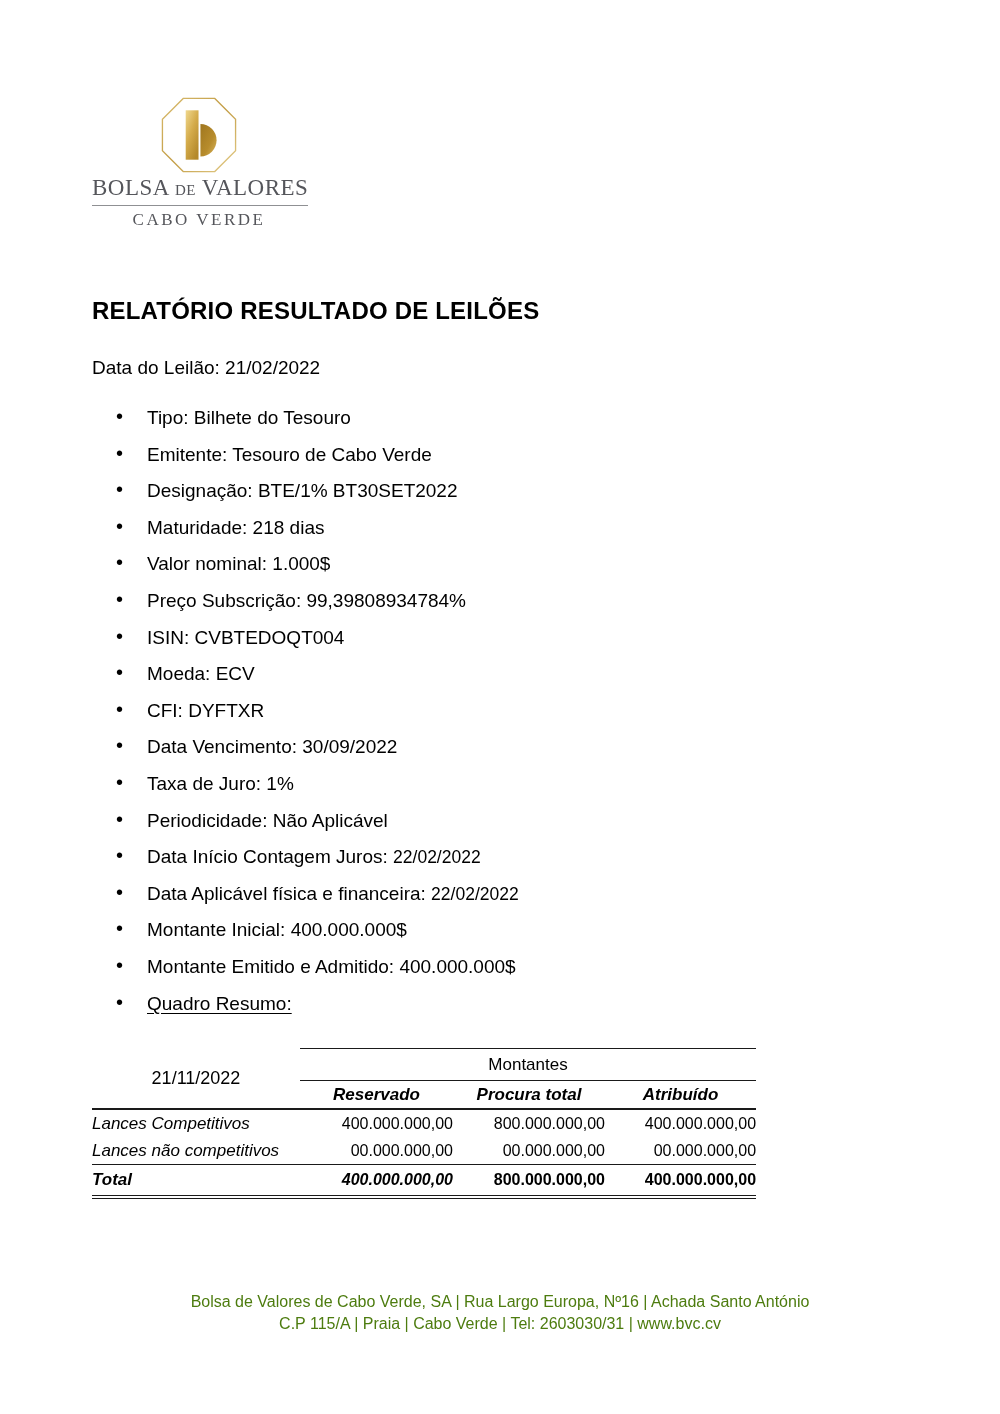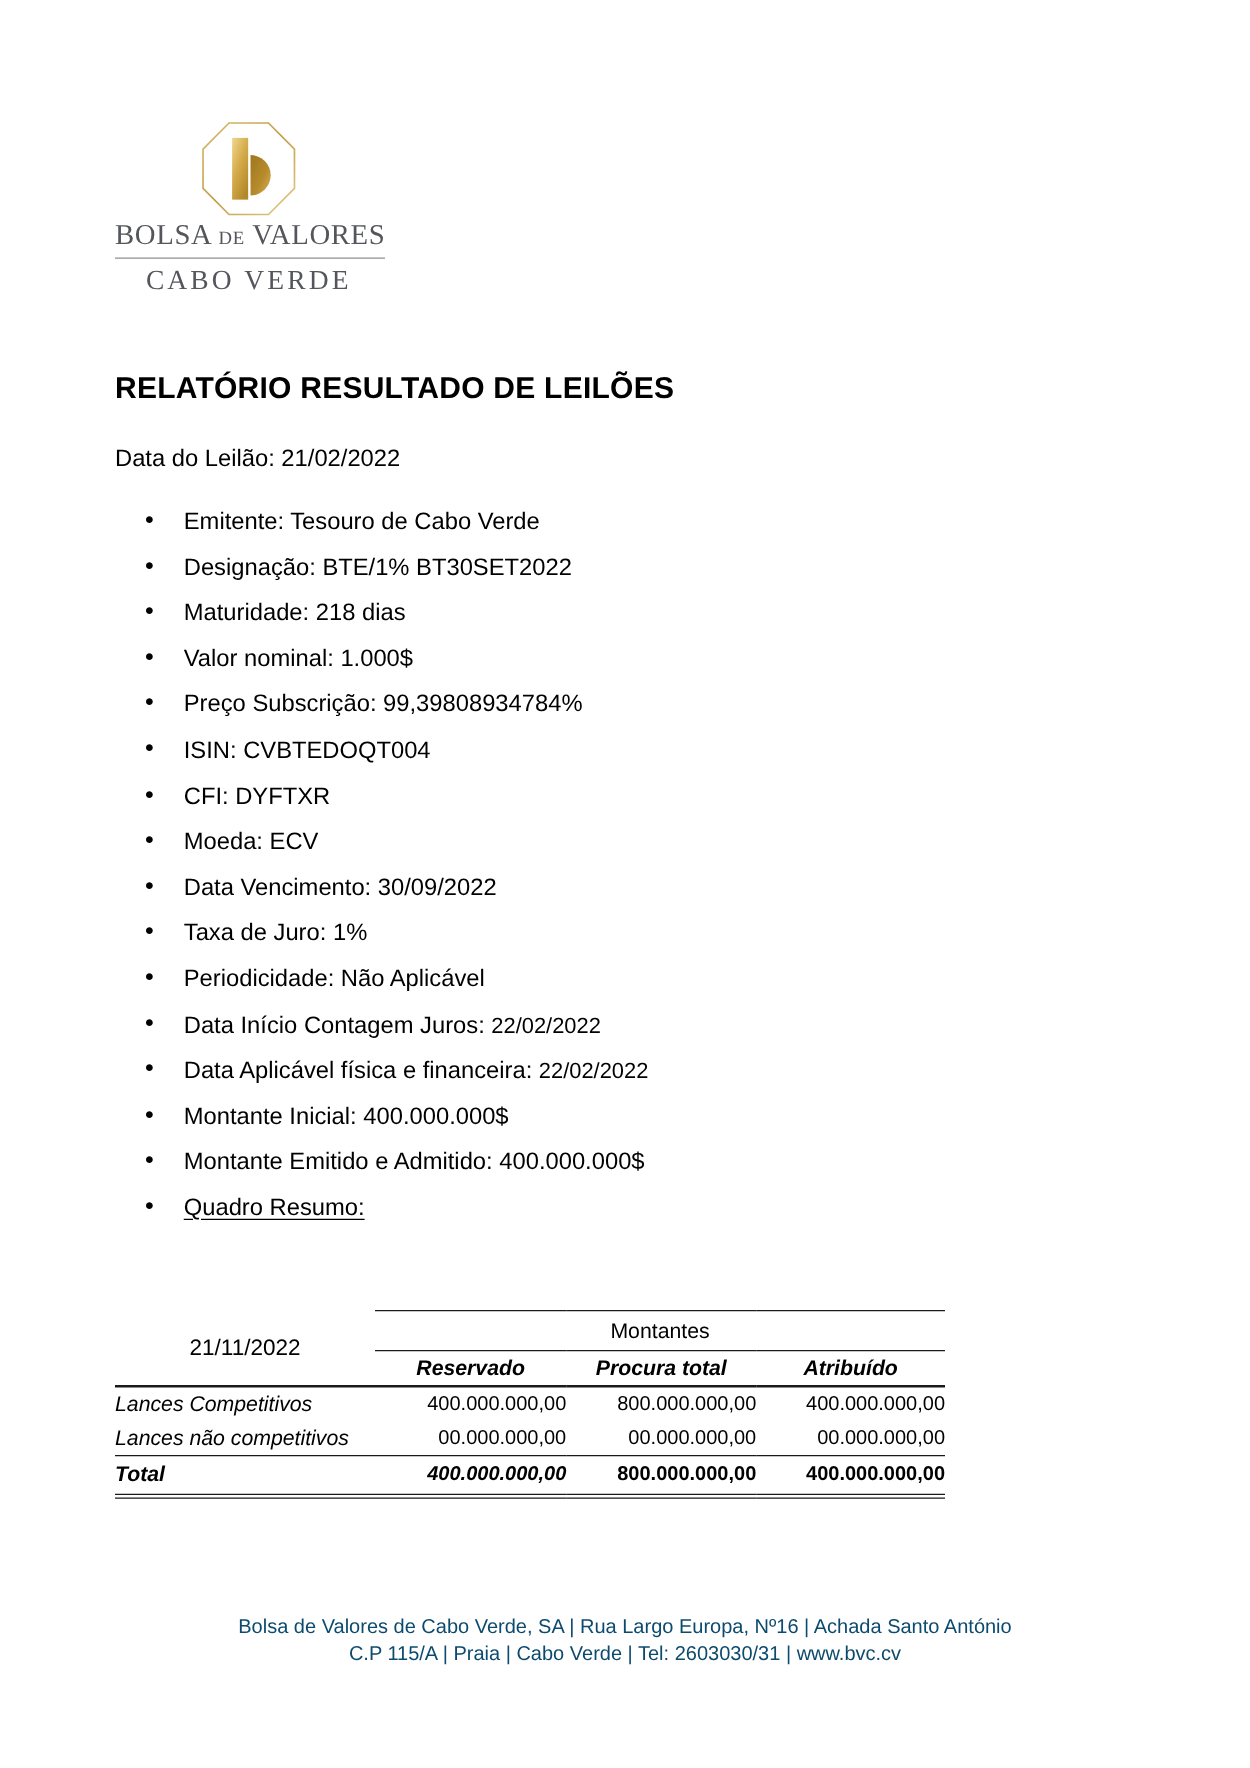--- a/index.html
+++ b/index.html
@@ -12,21 +12,21 @@
   
   .logo { position:absolute; left:92px; top:96px; width:214px; text-align:center; color:#55565b; }
   .logo-mark { display:block; margin:0 auto 4px auto; width:76px; height:78px; }
   .logo-name {
     display:inline-block; font-family:"Liberation Serif", serif;
     font-size:23px; letter-spacing:0.5px; white-space:nowrap;
     padding-bottom:5px; border-bottom:1.5px solid #8f9093; line-height:20px;
   }
   .logo-name .sm { font-size:15px; letter-spacing:0.5px; }
   .logo-sub {
-    font-family:"Liberation Serif", serif; font-size:22px; letter-spacing:2.5px;
+    font-family:"Liberation Serif", serif; font-size:17px; letter-spacing:2.5px;
     margin-top:4px; white-space:nowrap;
   }
 
   
   .title { position:absolute; left:92px; top:297px; font-size:24px; font-weight:bold; letter-spacing:0.2px; }
   .date-line { position:absolute; left:92px; top:357px; font-size:19px; }
 
   
   .bullets { position:absolute; left:92px; top:406px; margin:0; padding:0; list-style:none; width:720px; }
   .bullets li { position:relative; padding-left:55px; height:36.6px; font-size:19px; line-height:23px; }
@@ -48,21 +48,21 @@
   .c-label { font-style:italic; text-align:left; padding-left:4px; }
   .num { text-align:right; padding-right:12px; font-size:16px; }
   .r-data2 td { border-bottom:1.5px solid #1a1a1a; }
   .r-total td { height:30px; border-bottom:4px double #1a1a1a; font-weight:bold; }
   .r-total .c-label { font-style:italic; }
   .r-total td.num-italic { font-style:italic; }
 
   
   .footer {
     position:absolute; left:0; top:1291px; width:100%; text-align:center;
-    color:#0c4a6e; font-size:16px; line-height:22px;
+    color:#4d7c0f; font-size:16px; line-height:22px;
   }
 </style>
 </head>
 <body>
 
 <div class="page">
 
   <div class="logo">
     <svg class="logo-mark" viewBox="0 0 80 80" xmlns="http://www.w3.org/2000/svg" aria-hidden="true">
       <defs>
@@ -91,28 +91,29 @@
       <span class="sm">DE</span>
       <span>VALORES</span>
     </div>
     <div class="logo-sub">CABO VERDE</div>
   </div>
 
   <div class="title">RELATÓRIO RESULTADO DE LEILÕES</div>
   <div class="date-line">Data do Leilão: 21/02/2022</div>
 
   <ul class="bullets">
+    <li><span>Tipo: Bilhete do Tesouro</span></li>
     <li><span>Emitente: Tesouro de Cabo Verde</span></li>
     <li><span>Designação: BTE/1% BT30SET2022</span></li>
     <li><span>Maturidade: 218 dias</span></li>
     <li><span>Valor nominal: 1.000$</span></li>
     <li><span>Preço Subscrição: 99,39808934784%</span></li>
     <li><span>ISIN: CVBTEDOQT004</span></li>
+    <li><span>Moeda: ECV</span></li>
     <li><span>CFI: DYFTXR</span></li>
-    <li><span>Moeda: ECV</span></li>
     <li><span>Data Vencimento: 30/09/2022</span></li>
     <li><span>Taxa de Juro: 1%</span></li>
     <li><span>Periodicidade: Não Aplicável</span></li>
     <li><span>Data Início Contagem Juros: </span><span class="dt">22/02/2022</span></li>
     <li><span>Data Aplicável física e financeira: </span><span class="dt">22/02/2022</span></li>
     <li><span>Montante Inicial: 400.000.000$</span></li>
     <li><span>Montante Emitido e Admitido: 400.000.000$</span></li>
     <li><span class="u">Quadro Resumo:</span></li>
   </ul>
 

